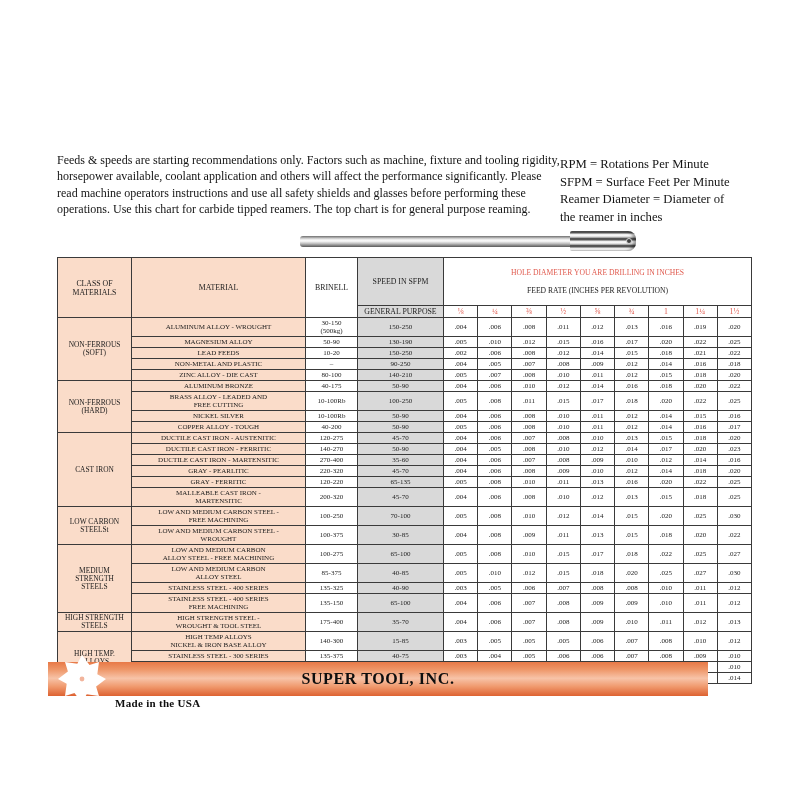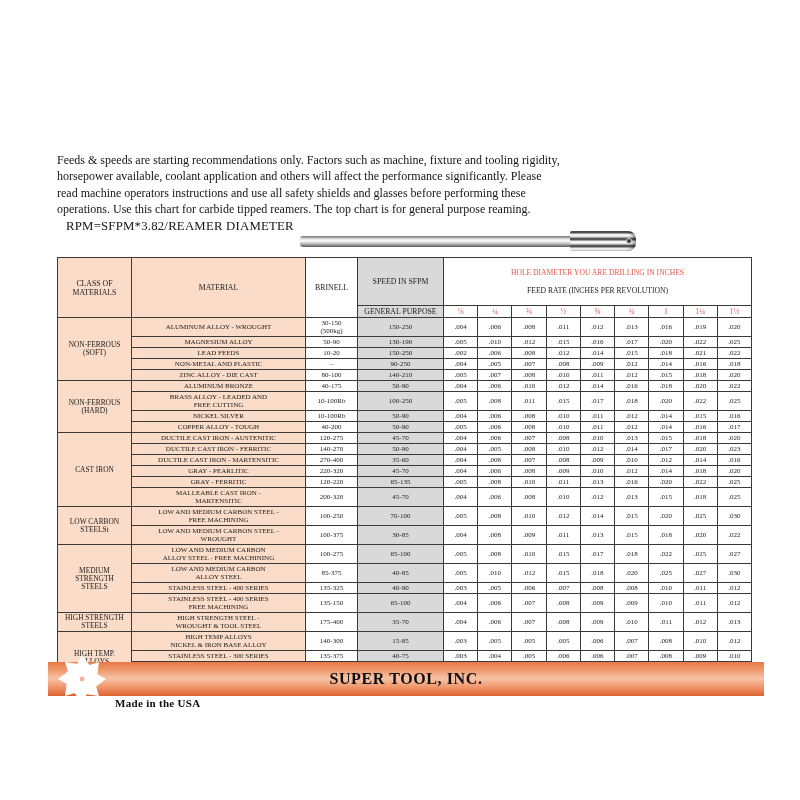--- a/index.html
+++ b/index.html
@@ -69,21 +69,21 @@
   .feedhead { padding:1px 0; }
   .feedhead .line1 { color:var(--accent_red); font-size:7.6px; line-height:9px;text-align:center; }
   .feedhead .line2 { color:#1c1c1c; font-size:7.6px; line-height:9px; }
   th.frac { color:var(--accent_red); font-size:7.4px; }
   td.class-cell { background:var(--table_peach); font-size:7.4px; }
   td.material-cell { background:var(--table_peach); }
   td.speed-cell { background:var(--speed_gray); }
 
   
   .footer-bar {
-    position:absolute; left:48px; top:662px; width:716px; height:34px;
+    position:absolute; left:48px; top:662px; width:660px; height:34px;
     background: linear-gradient(180deg,
       #e87947 0%, #ee9668 22%, #f7c3a8 48%, #f09a6e 72%, #dd6231 100%);
   }
   .company {
     text-align:center; font-size:16px; font-weight:bold; letter-spacing:0.6px;
     padding-top:8px; color:#0e0e0e; font-family:"Liberation Serif", serif;
   }
   .logo { position:absolute; left:8px; top:-9px; width:52px; height:52px; }
   .made-in {
     position:absolute; left:115px; top:697px;
@@ -93,21 +93,24 @@
 </head>
 <body>
 
 <div class="page">
 
 
   <div class="intro">Feeds &amp; speeds are starting recommendations only. Factors such as machine, fixture and tooling rigidity,
 horsepower available, coolant application and others will affect the performance significantly. Please
 read machine operators instructions and use all safety shields and glasses before performing these
 operations.  Use this chart for carbide tipped reamers.  The top chart is for general purpose reaming.</div>
-  <div class="formula">RPM=SFPM*3.82/REAMER DIAMETER</div>
+  <div class="defs">RPM = Rotations Per Minute
+SFPM = Surface Feet Per Minute
+Reamer Diameter = Diameter of
+the reamer in inches</div>
 
   <div class="reamer">
     <div class="shank"></div>
     <div class="head"></div>
     <div class="tip"></div>
   </div>
 
   <table class="data-table">
     <colgroup>
       <col style="width:74px">

